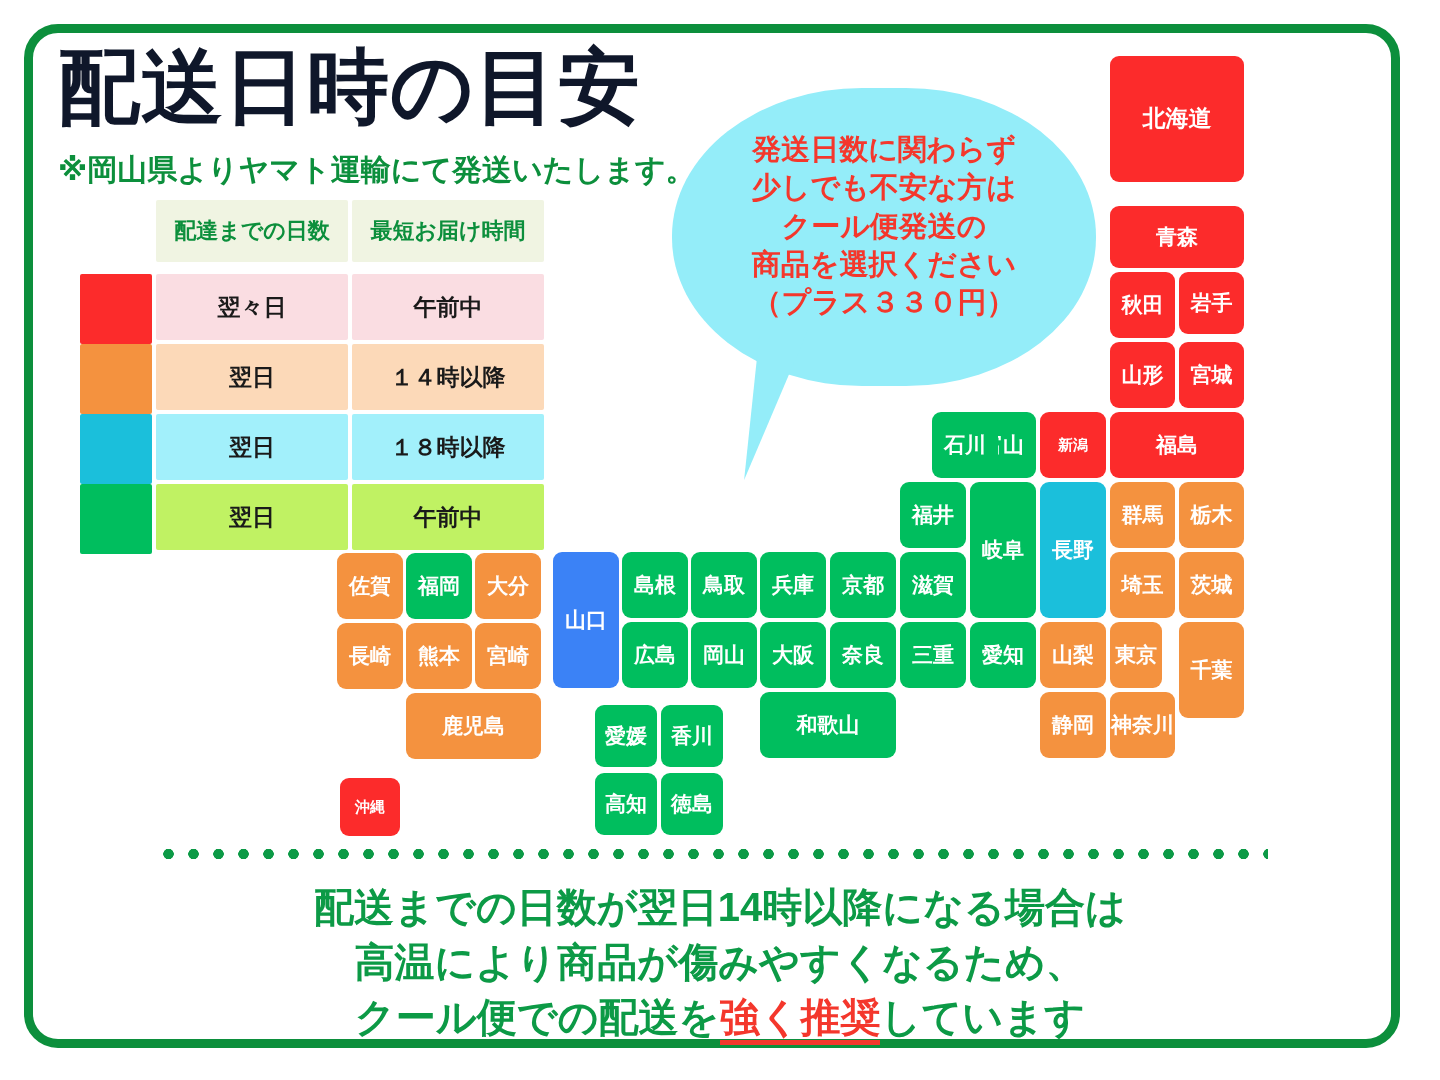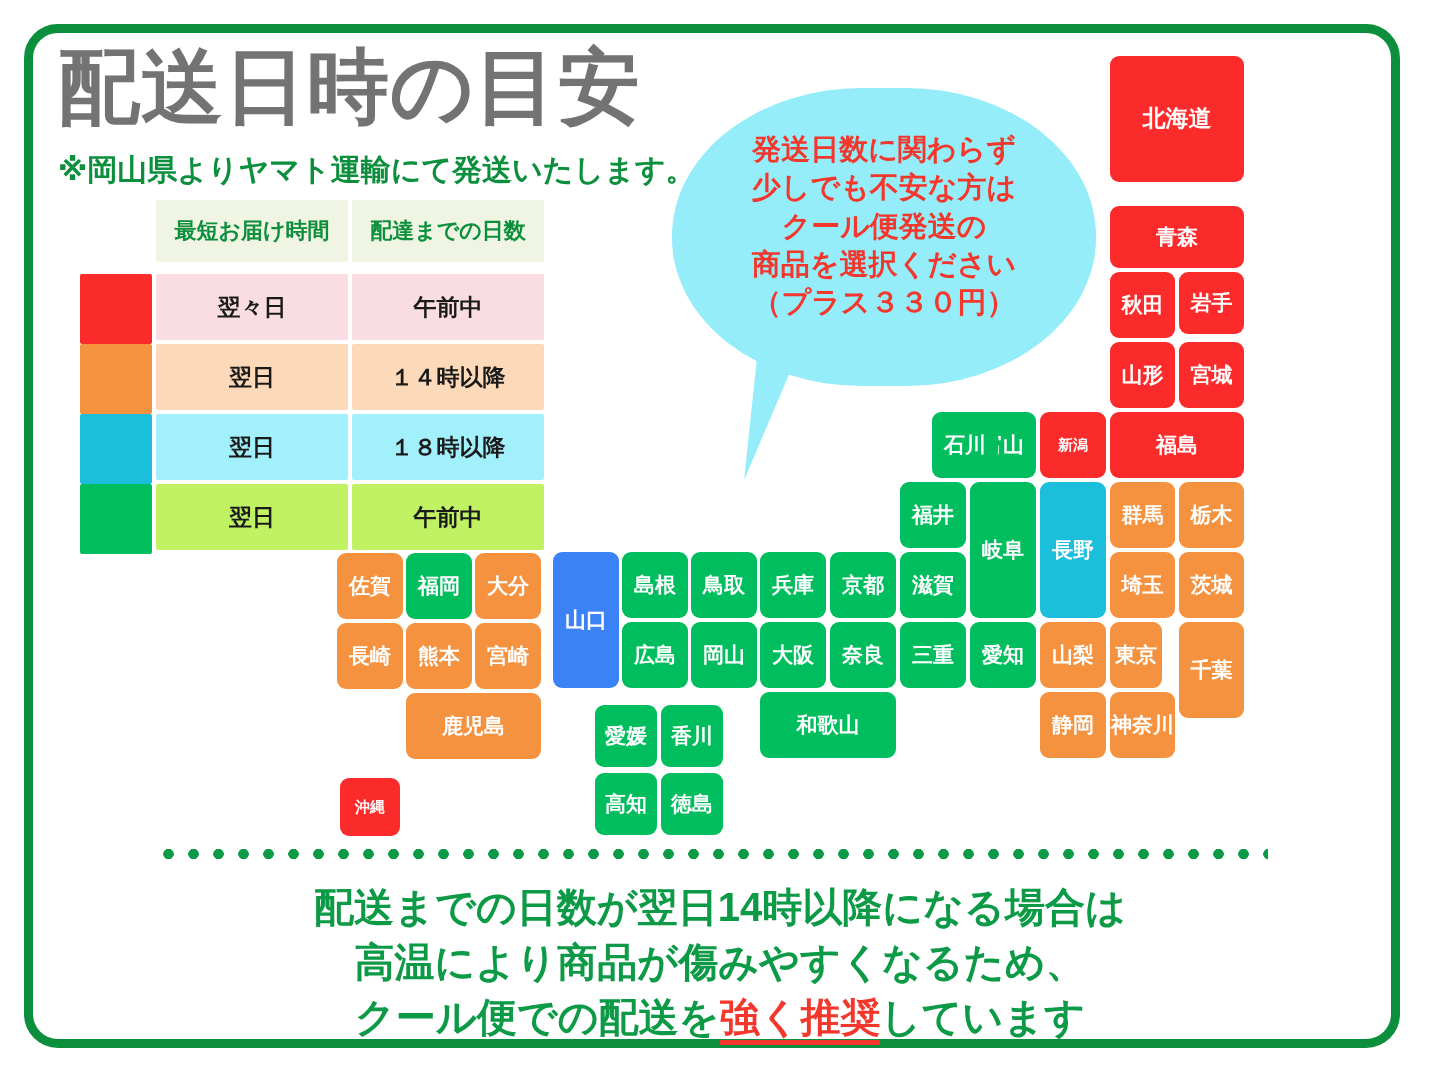--- a/index.html
+++ b/index.html
@@ -21,21 +21,21 @@
     border:9px solid #0C8F3C;
     border-radius:34px;
     background:#ffffff;
   }
 
   
   .title{
     position:absolute;left:58px;top:46px;
     font-size:82px;line-height:1;
     font-weight:900;
-    color:#737373;
+    color:#0f172a;
     letter-spacing:1px;
     white-space:nowrap;
   }
   .subtitle{
     position:absolute;left:58px;top:150px;
     font-size:30px;font-weight:900;
     color:#0C8F3C;
     white-space:nowrap;
   }
 
@@ -131,22 +131,22 @@
 <div id="stage">
 
   <div class="frame"></div>
 
   <div class="title">配送日時の目安</div>
   <div class="subtitle">※岡山県よりヤマト運輸にて発送いたします。</div>
 
   <div class="legend">
     <div class="lrow lhead">
       <div class="lswatch"></div>
+      <div class="lcell">配達までの日数</div>
       <div class="lcell">最短お届け時間</div>
-      <div class="lcell">配達までの日数</div>
     </div>
     <div class="lrow-spacer"></div>
     <div id="legend-body">
         <div class="lrow">
           <div class="lswatch" style="background: rgb(252, 43, 43);"></div>
           <div class="lcell" style="background: rgb(250, 221, 226);">翌々日</div>
           <div class="lcell" style="background: rgb(250, 221, 226);">午前中</div>
         </div>
         <div class="lrow">
           <div class="lswatch" style="background: rgb(244, 146, 63);"></div>

